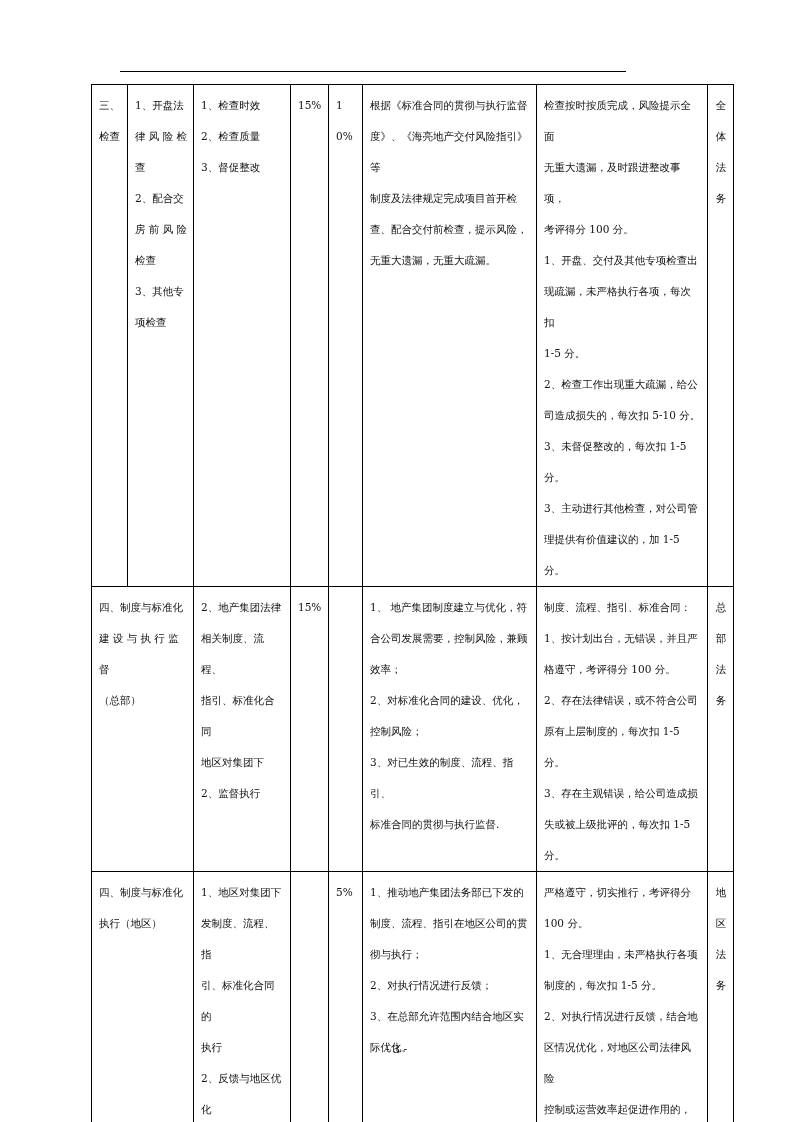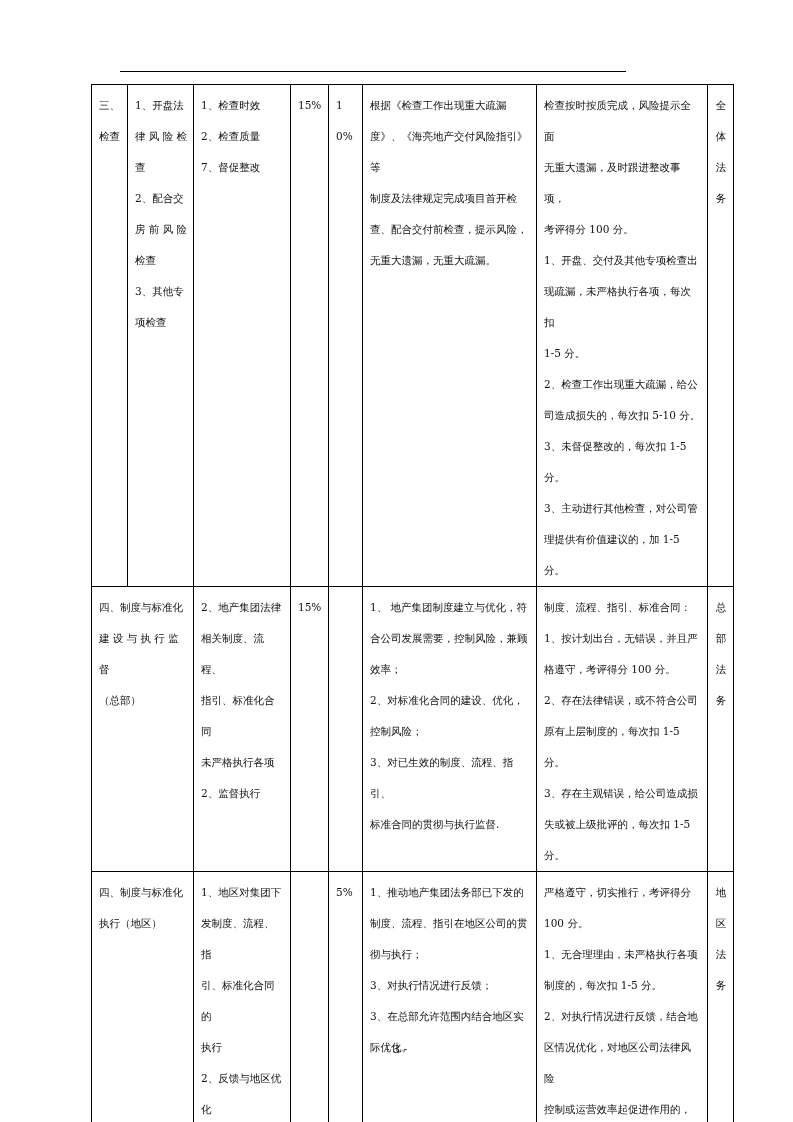--- a/index.html
+++ b/index.html
@@ -64,26 +64,26 @@
       <span class="line">查</span>
       <span class="line">2、配合交</span>
       <span class="line">房 前 风 险</span>
       <span class="line">检查</span>
       <span class="line">3、其他专</span>
       <span class="line">项检查</span>
     </td>
     <td>
       <span class="line">1、检查时效</span>
       <span class="line">2、检查质量</span>
-      <span class="line">7、督促整改</span>
+      <span class="line">3、督促整改</span>
     </td>
     <td class="c-pct">15%</td>
     <td class="c-pct">10%</td>
     <td>
-      <span class="line">根据《检查工作出现重大疏漏</span>
+      <span class="line">根据《标准合同的贯彻与执行监督</span>
       <span class="line">度》、《海亮地产交付风险指引》等</span>
       <span class="line">制度及法律规定完成项目首开检</span>
       <span class="line">查、配合交付前检查，提示风险，</span>
       <span class="line">无重大遗漏，无重大疏漏。</span>
     </td>
     <td>
       <span class="line">检查按时按质完成，风险提示全面</span>
       <span class="line">无重大遗漏，及时跟进整改事项，</span>
       <span class="line">考评得分 100 分。</span>
       <span class="line">1、开盘、交付及其他专项检查出</span>
@@ -106,21 +106,21 @@
   <tr style="height:253px">
     <td colspan="2">
       <span class="line">四、制度与标准化</span>
       <span class="line">建 设 与 执 行 监 督</span>
       <span class="line">（总部）</span>
     </td>
     <td>
       <span class="line">2、地产集团法律</span>
       <span class="line">相关制度、流程、</span>
       <span class="line">指引、标准化合同</span>
-      <span class="line">未严格执行各项</span>
+      <span class="line">地区对集团下</span>
       <span class="line">2、监督执行</span>
     </td>
     <td class="c-pct">15%</td>
     <td class="c-pct"></td>
     <td>
       <span class="line">1、 地产集团制度建立与优化，符</span>
       <span class="line">合公司发展需要，控制风险，兼顾</span>
       <span class="line">效率；</span>
       <span class="line">2、对标准化合同的建设、优化，</span>
       <span class="line">控制风险；</span>
@@ -156,21 +156,21 @@
       <span class="line">执行</span>
       <span class="line">2、反馈与地区优</span>
       <span class="line">化</span>
     </td>
     <td class="c-pct"></td>
     <td class="c-pct">5%</td>
     <td>
       <span class="line">1、推动地产集团法务部已下发的</span>
       <span class="line">制度、流程、指引在地区公司的贯</span>
       <span class="line">彻与执行；</span>
-      <span class="line">3、对执行情况进行反馈；</span>
+      <span class="line">2、对执行情况进行反馈；</span>
       <span class="line">3、在总部允许范围内结合地区实</span>
       <span class="line">际优化。</span>
     </td>
     <td>
       <span class="line">严格遵守，切实推行，考评得分</span>
       <span class="line">100 分。</span>
       <span class="line">1、无合理理由，未严格执行各项</span>
       <span class="line">制度的，每次扣 1-5 分。</span>
       <span class="line">2、对执行情况进行反馈，结合地</span>
       <span class="line">区情况优化，对地区公司法律风险</span>

